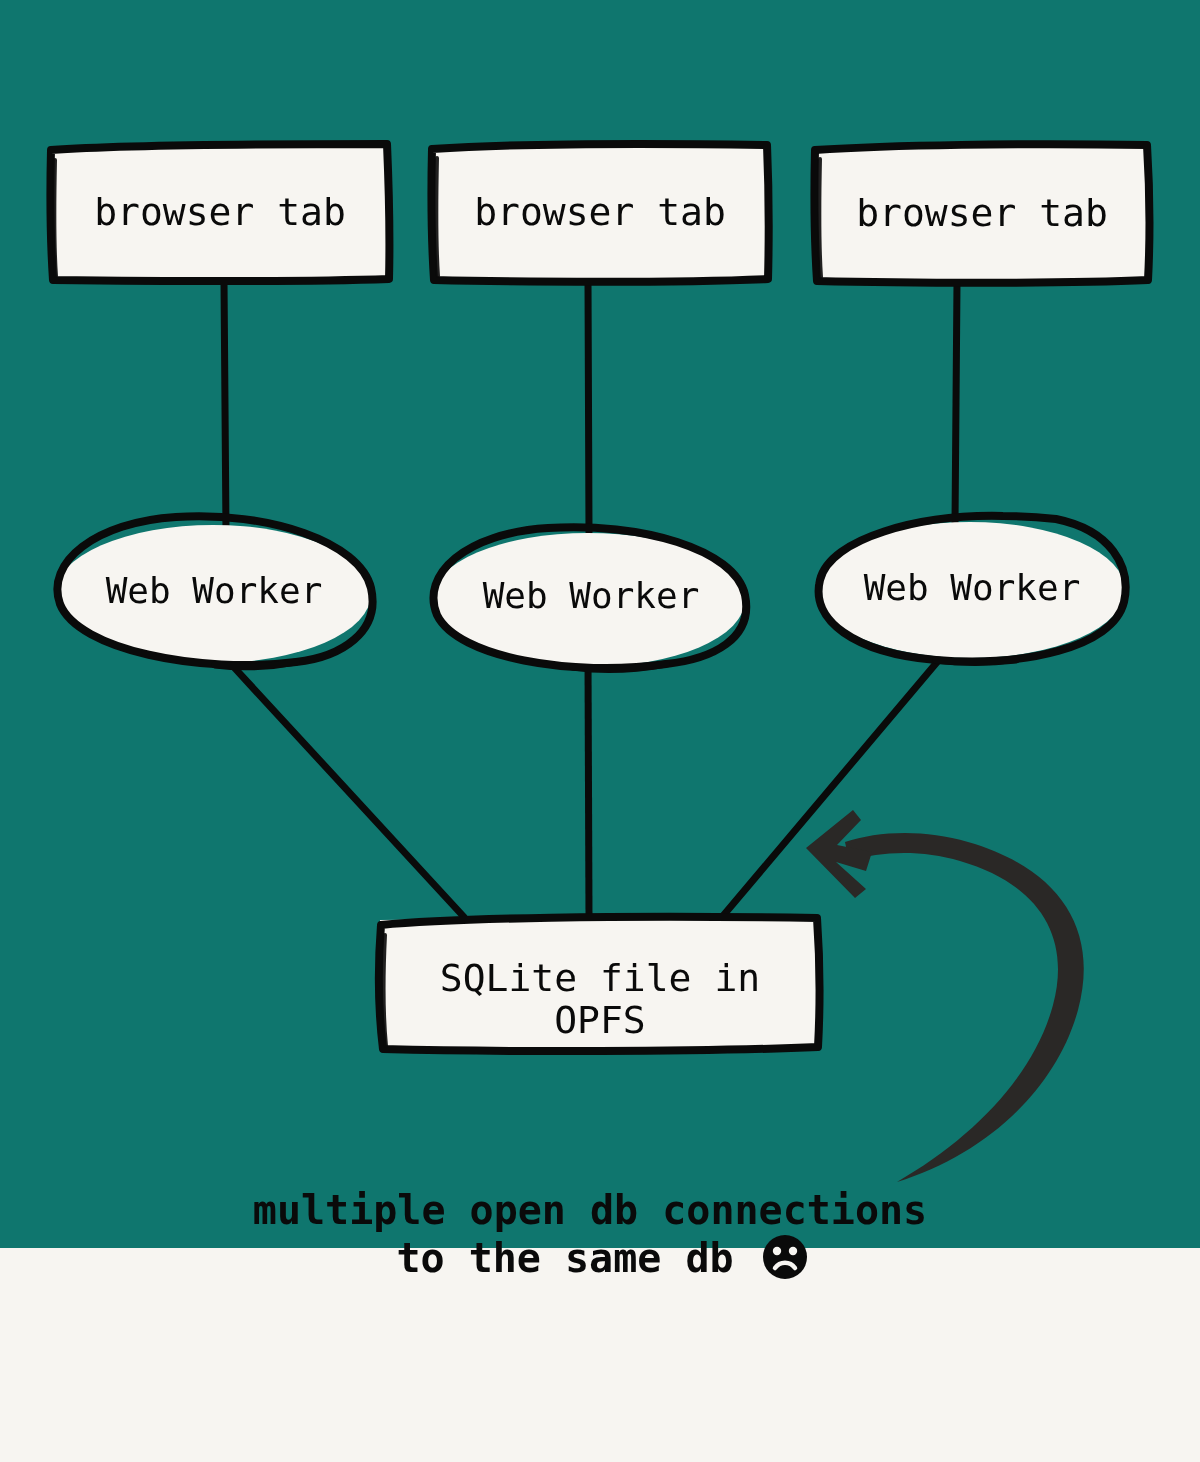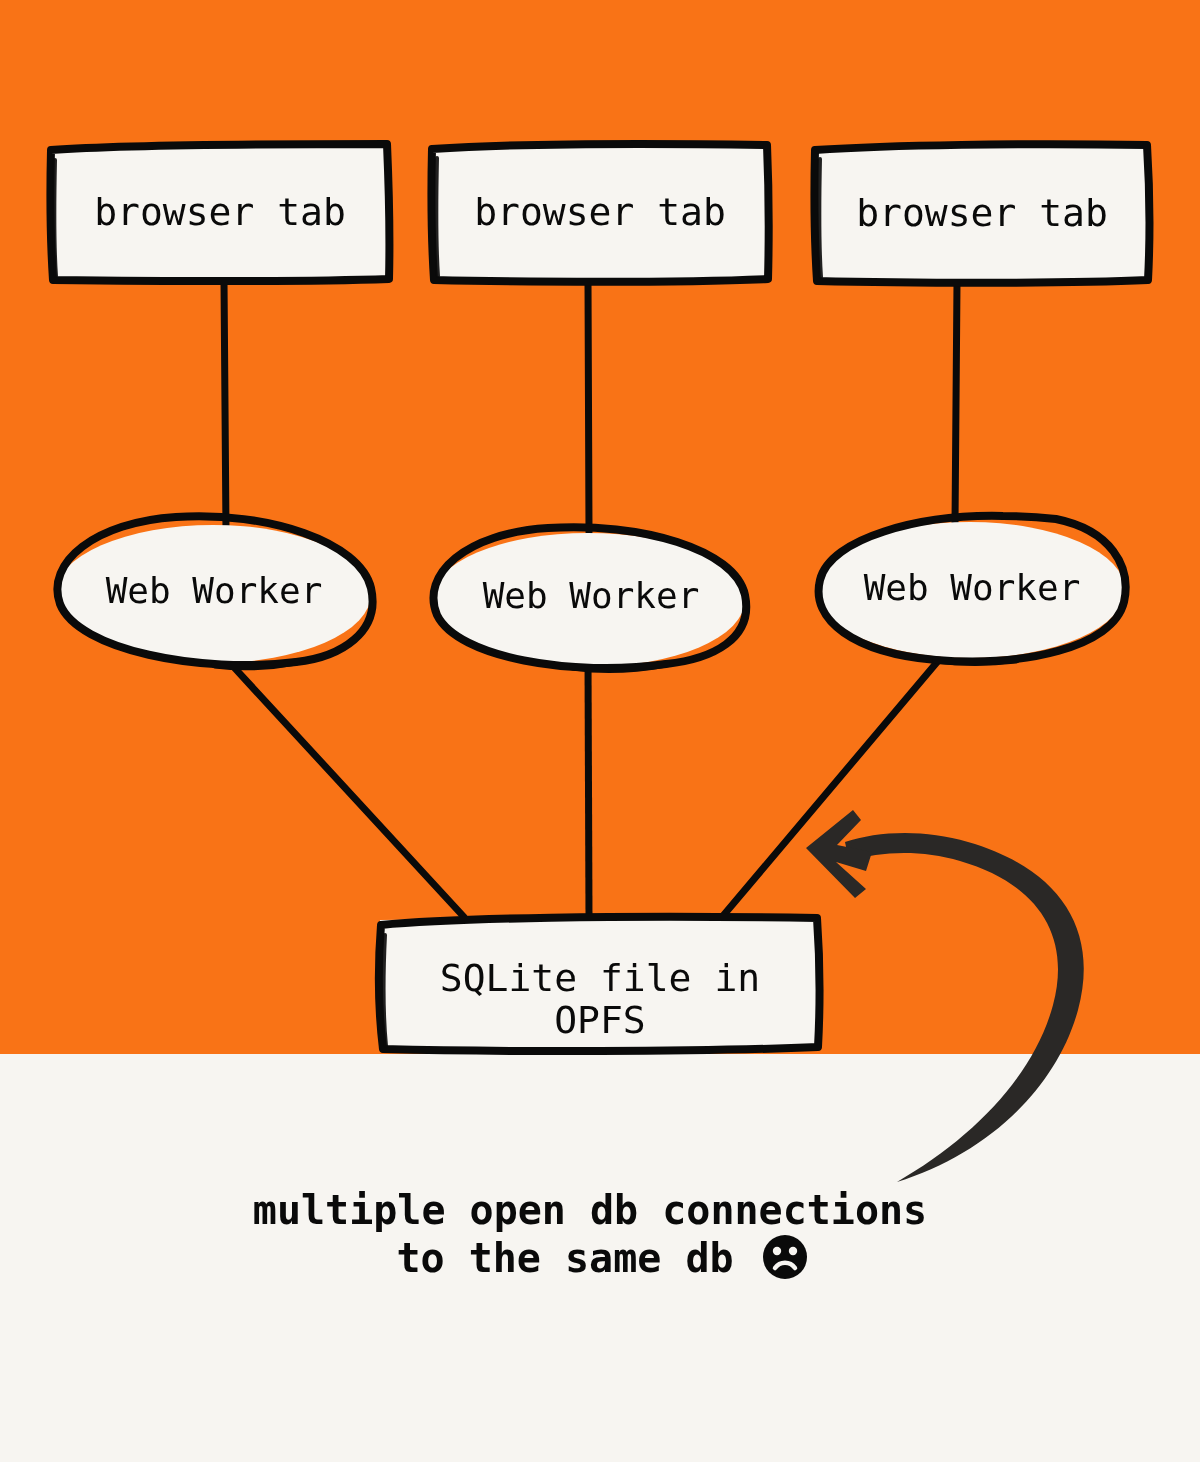--- a/index.html
+++ b/index.html
@@ -10,22 +10,22 @@
   }
   body {
     width: 1200px;
     height: 1462px;
     overflow: hidden;
     font-family: "DejaVu Sans Mono", "Liberation Mono", monospace;
   }
   #diagram-root {
     position: relative;
     width: 1200px;
-    height: 1054px;
-    background: #f97316;
+    height: 1248px;
+    background: #0f766e;
   }
   svg#diagram-svg {
     position: absolute;
     inset: 0;
     width: 1200px;
     height: 1462px;
     display: block;
   }
   .node-stroke {
     fill: none;

